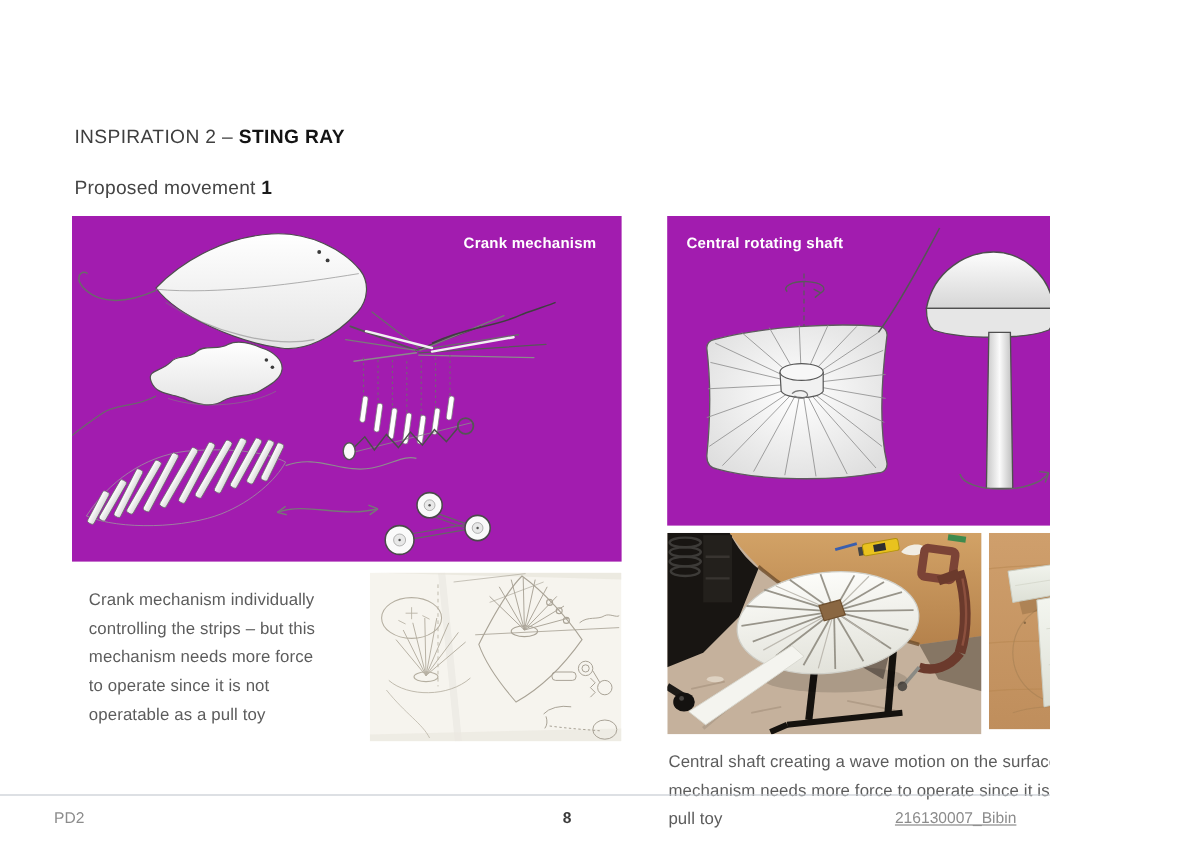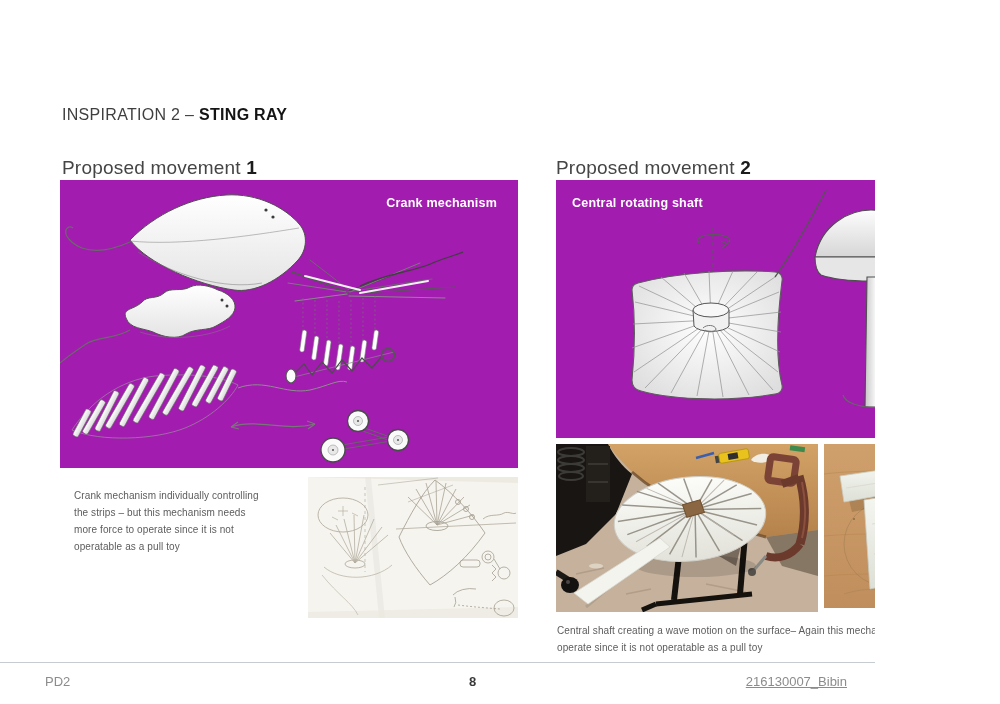--- a/index.html
+++ b/index.html
@@ -6,34 +6,34 @@
   .slide{
     position:relative;width:875px;height:704px;background:#ffffff;
     font-family:"Liberation Sans", sans-serif;overflow:hidden;
   }
   .abs{position:absolute;}
   .slide-title{
     left:62px;top:106px;font-size:16px;letter-spacing:.3px;color:#3f3f3f;
   }
   .slide-title .emph{font-weight:bold;color:#141414;}
   .col-heading{
-    top:149px;font-size:19px;color:#454545;letter-spacing:.2px;margin-top:8px;
+    top:149px;font-size:16px;color:#454545;letter-spacing:.2px;
   }
   .col-heading .num{font-weight:bold;color:#1c1c1c;}
   .panel{background:#a21caf;}
   .panel-left{left:60px;top:180px;width:458px;height:288px;}
-  .panel-right{left:556px;top:180px;width:387px;height:258px;padding-left:43px;}
+  .panel-right{left:556px;top:180px;width:387px;height:258px;}
   .panel-label{
     position:absolute;top:16px;font-size:12.5px;font-weight:bold;
     color:#ffffff;letter-spacing:.2px;
   }
   .panel-label.right-aligned{right:21px;text-align:right;}
   .panel-label.left-aligned{left:16px;}
   .caption{
-    font-size:10px;line-height:17px;color:#5c5c5c;letter-spacing:.1px;
+    font-size:14px;line-height:24px;color:#5c5c5c;letter-spacing:.1px;
   }
   .caption-left{left:74px;top:487px;width:192px;}
   .caption-right{left:557px;top:622px;width:446px;}
   .media{position:absolute;overflow:hidden;}
   .paper-sketch{left:308px;top:477px;width:210px;height:141px;}
   .photo-1{left:556px;top:444px;width:262px;height:168px;}
   .photo-2{left:824px;top:444px;width:119px;height:164px;}
   .footer-line{left:0;top:662px;width:1000px;height:0;border-top:1px solid #c7ccd3;}
   .footer-text{top:674px;font-size:13px;color:#8c8c8c;}
   .footer-left{left:45px;}
@@ -45,23 +45,20 @@
 <body>
 
 <div class="slide">
 
   <div class="abs slide-title">
     <span>INSPIRATION 2 – </span><span class="emph">STING RAY</span>
   </div>
 
   <div class="abs col-heading" style="left:62px">
     <span>Proposed movement </span><span class="num">1</span>
-  </div>
-  <div class="abs col-heading" style="left:556px">
-    <span>Proposed movement </span><span class="num">2</span>
   </div>
 
   <div class="abs panel panel-left">
     <div class="panel-label right-aligned">Crank mechanism</div>
     <svg width="458" height="288" viewBox="0 0 458 288">
       <defs>
         <linearGradient id="bodyG" x1="0" y1="0" x2="0" y2="1">
           <stop offset="0" stop-color="#ffffff"></stop>
             <stop offset="1" stop-color="#e4e4e4"></stop>
         </linearGradient>

